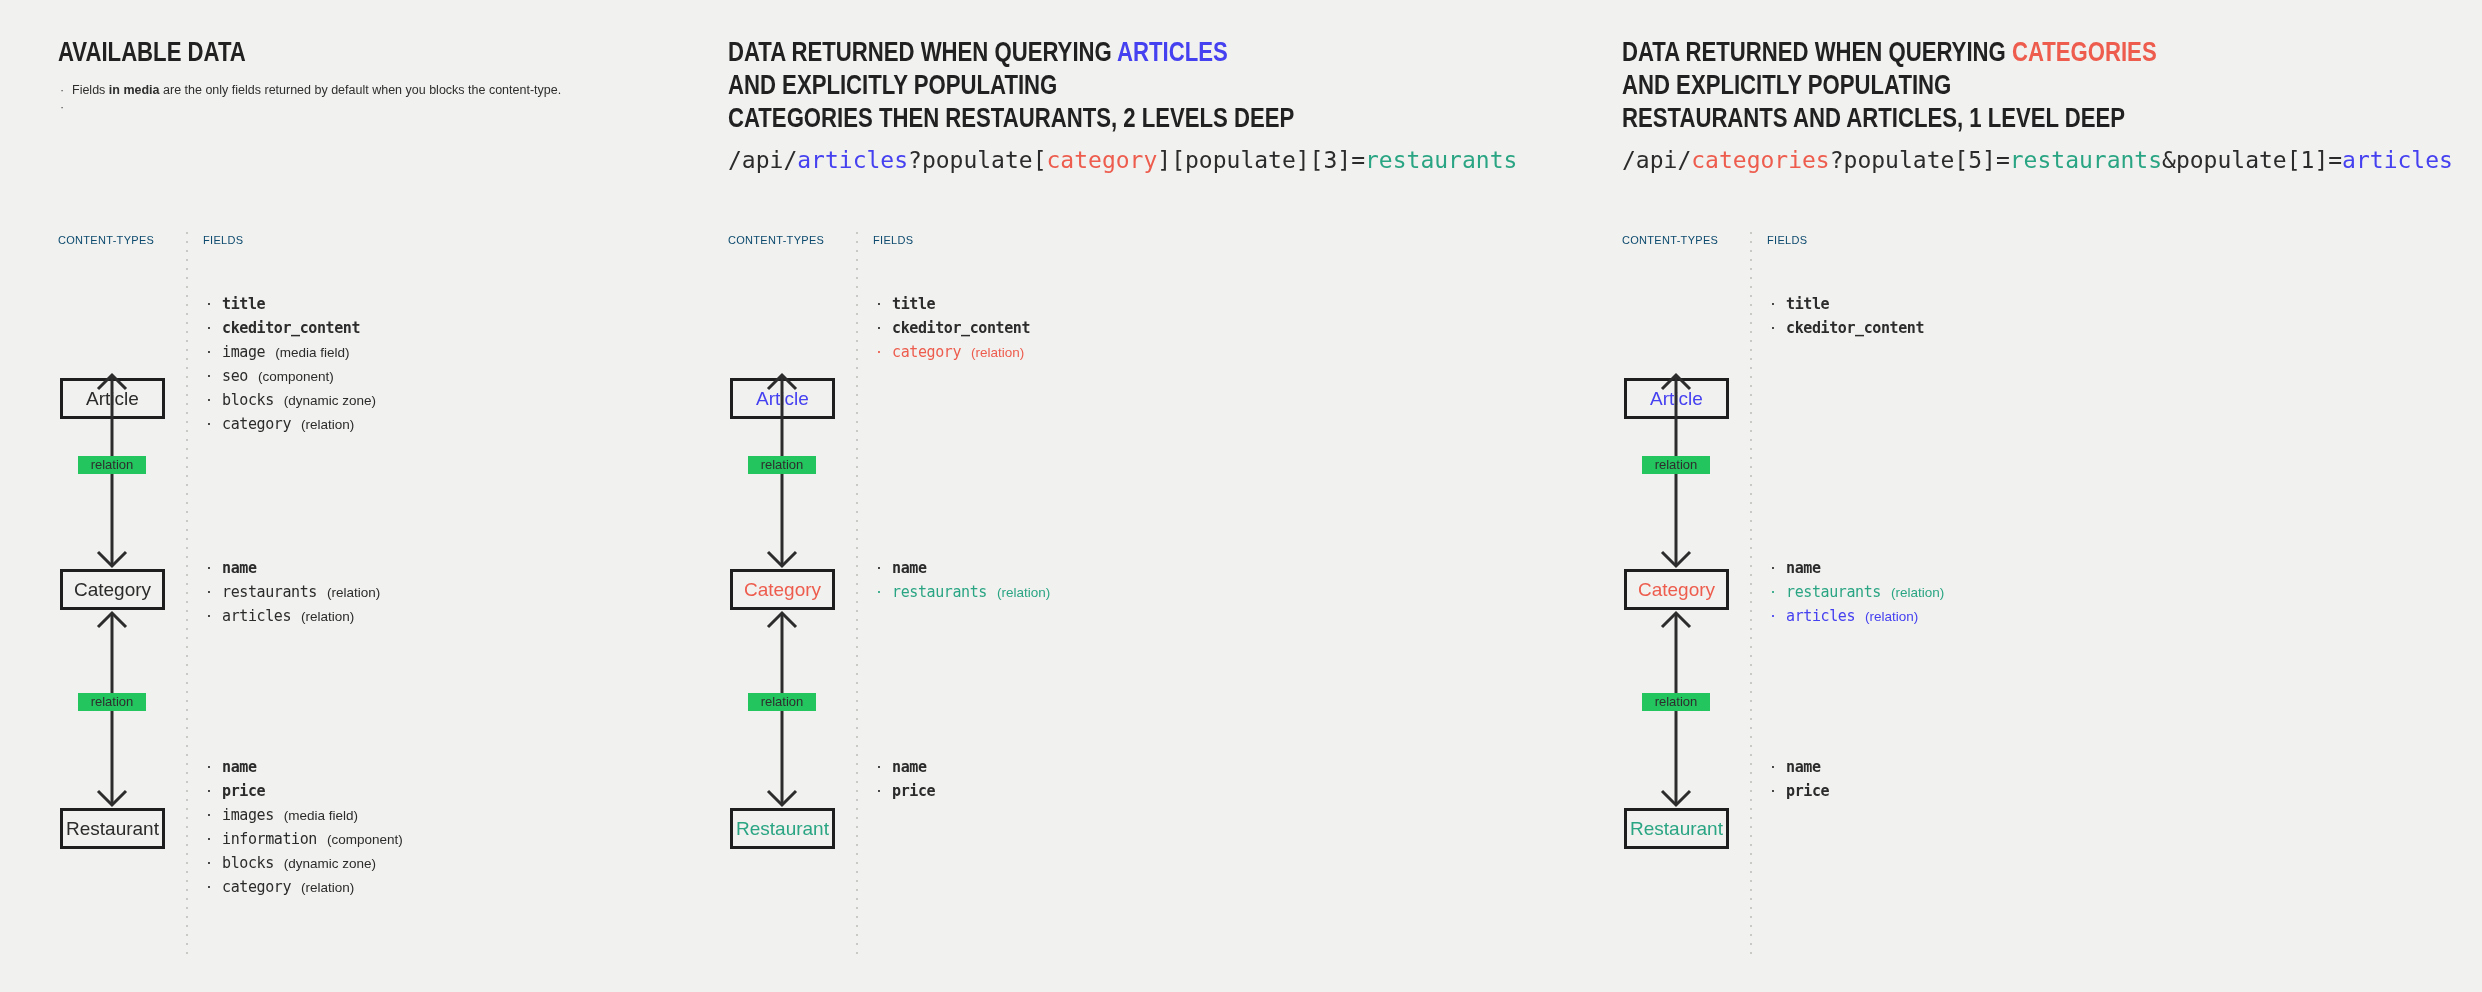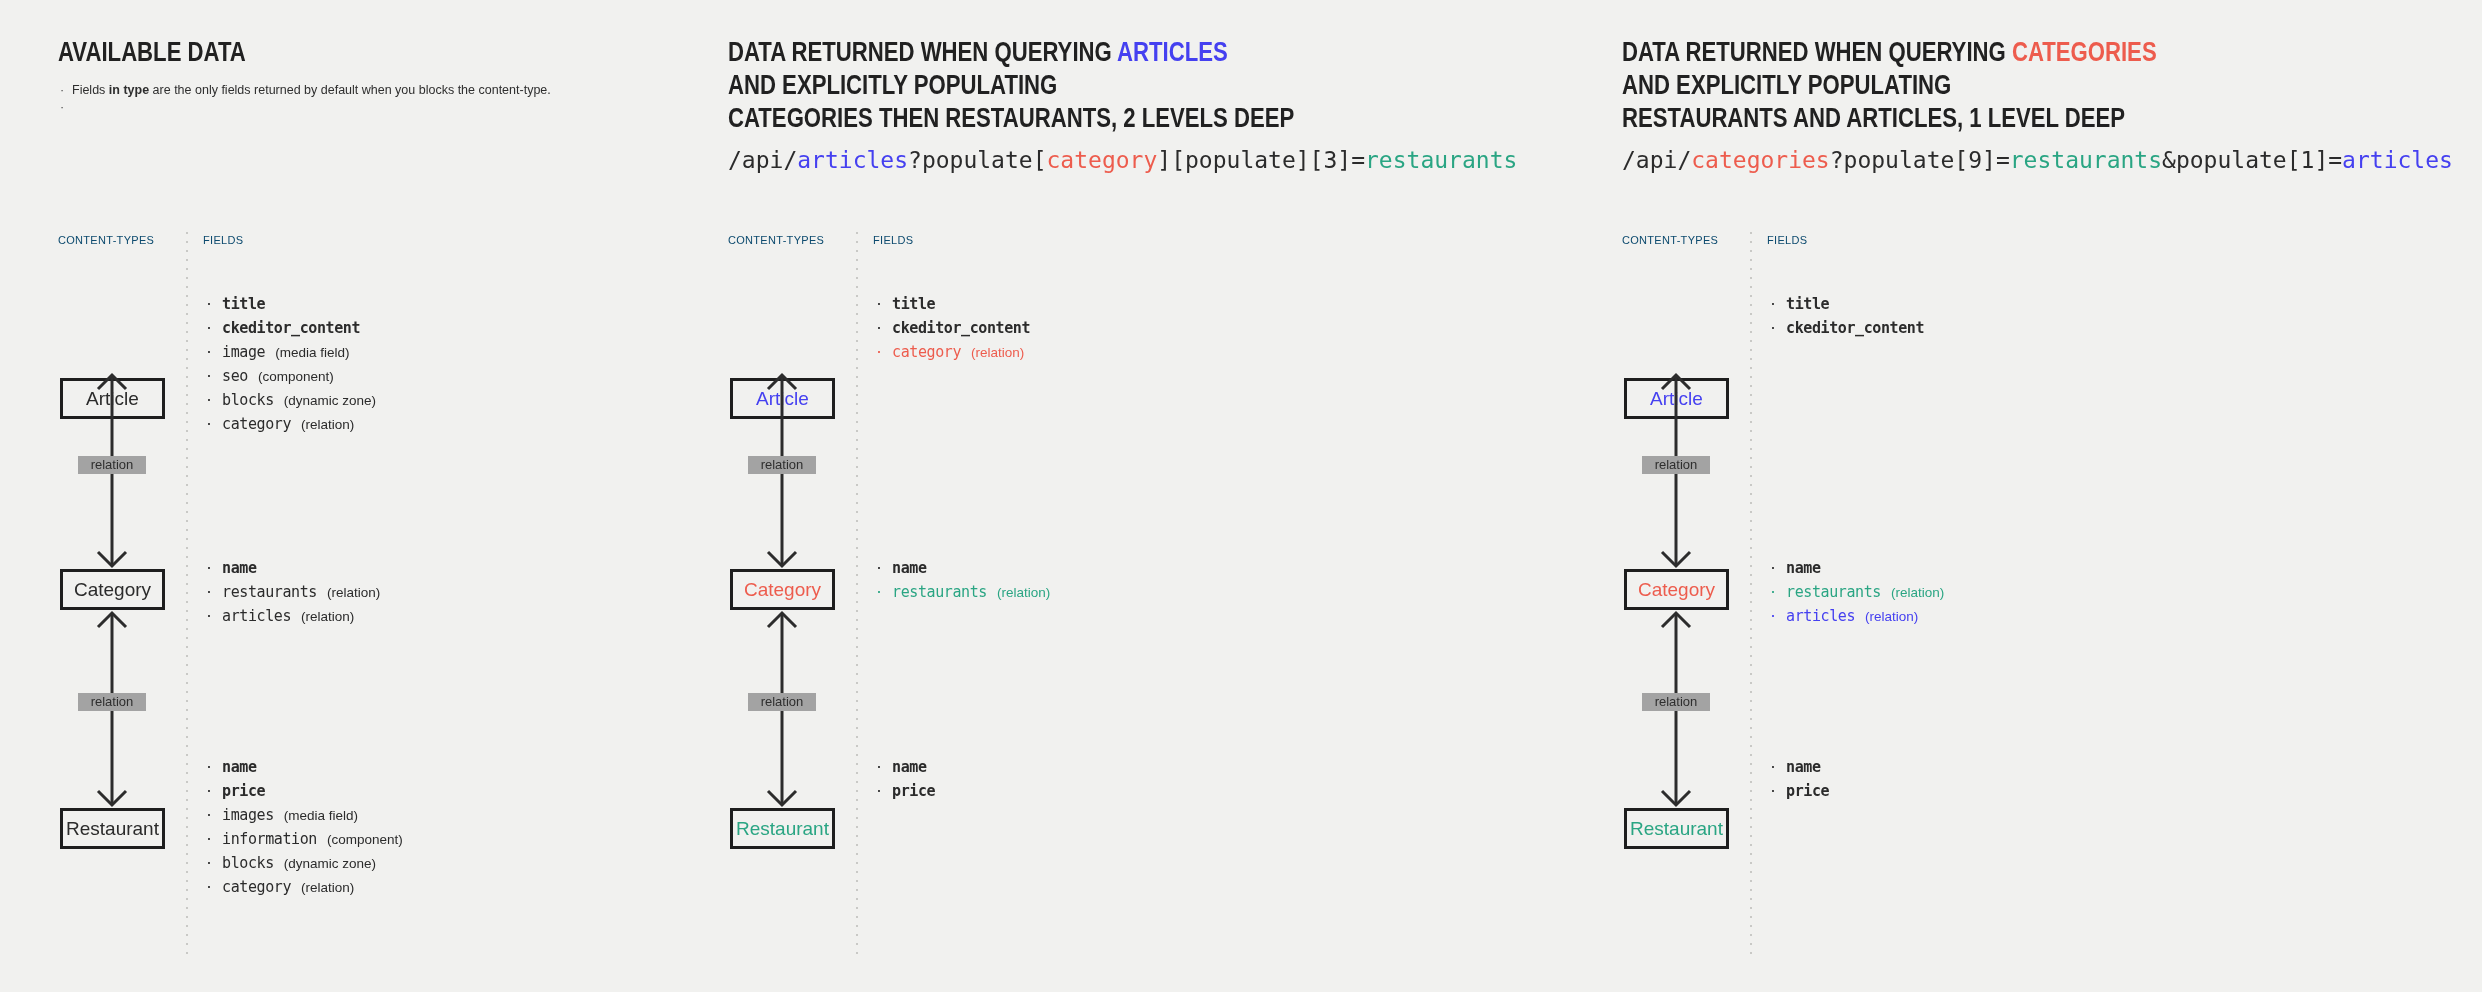--- a/index.html
+++ b/index.html
@@ -33,21 +33,21 @@
            background:repeating-linear-gradient(to bottom,#c9c9c6 0 2px,transparent 2px 9px);}
 
   
   .node{position:absolute;left:2px;width:105px;height:41px;border:3px solid #1e1e1e;box-sizing:border-box;
         display:flex;align-items:center;justify-content:center;font-size:19px;background:#f1f1ef;}
   .node-a{top:331px;margin-top:47px;} .node-b{top:569px;} .node-c{top:808px;}
 
   
   .arrow{position:absolute;left:32px;}
   .arrow-1{top:372px;height:197px;} .arrow-2{top:610px;height:198px;}
-  .rel{position:absolute;left:20px;width:68px;text-align:center;background:#a3a3a3;
+  .rel{position:absolute;left:20px;width:68px;text-align:center;background:#22c55e;
        font-size:13px;line-height:18px;color:#2e2e2e;}
   .rel-1{top:456px;} .rel-2{top:693px;}
 
   
   .fieldlist{position:absolute;left:148px;margin:0;padding:0;list-style:none;white-space:nowrap;}
   .fl-a{top:291px;} .fl-b{top:555px;} .fl-c{top:754px;}
   .fieldlist li{display:flex;align-items:baseline;height:24px;line-height:24px;}
   .f-bullet{flex:none;width:16px;font-size:18px;}
   .f-name{font-family:"DejaVu Sans Mono","Liberation Mono",monospace;font-size:15px;letter-spacing:-0.4px;}
   .f-name.bold{font-weight:bold;}
@@ -58,21 +58,21 @@
 
 <div class="page">
 
   <section class="panel p0">
     <header class="title">
         <div class="title-line"><span>AVAILABLE DATA</span></div>
       </header>
     <ul class="notes">
         <li>
           <span class="note-bullet">·</span>
-          <span class="note-text"><span>Fields </span><span style="font-weight: bold;">in type</span><span> are the only fields returned by default when you blocks the content-type.</span></span>
+          <span class="note-text"><span>Fields </span><span style="font-weight: bold;">in media</span><span> are the only fields returned by default when you blocks the content-type.</span></span>
         </li>
         <li>
           <span class="note-bullet">·</span>
         </li>
       </ul>
     <div class="col-label ct-label">CONTENT-TYPES</div>
     <div class="col-label fl-label">FIELDS</div>
     <div class="divider"></div>
     <div class="node node-a">
       <span class="node-label" style="color: rgb(43, 43, 43);">Article</span>
@@ -249,21 +249,21 @@
         </li>
       </ul>
   </section>
 
   <section class="panel p2">
     <header class="title">
         <div class="title-line"><span>DATA RETURNED WHEN QUERYING </span><span style="color: rgb(237, 92, 77);">CATEGORIES</span></div>
         <div class="title-line"><span>AND EXPLICITLY POPULATING</span></div>
         <div class="title-line"><span>RESTAURANTS AND ARTICLES, 1 LEVEL DEEP</span></div>
       </header>
-    <div class="code"><span>/api/</span><span style="color: rgb(237, 92, 77);">categories</span><span>?populate[9]=</span><span style="color: rgb(42, 165, 131);">restaurants</span><span>&amp;populate[1]=</span><span style="color: rgb(69, 64, 240);">articles</span></div>
+    <div class="code"><span>/api/</span><span style="color: rgb(237, 92, 77);">categories</span><span>?populate[5]=</span><span style="color: rgb(42, 165, 131);">restaurants</span><span>&amp;populate[1]=</span><span style="color: rgb(69, 64, 240);">articles</span></div>
     <div class="col-label ct-label">CONTENT-TYPES</div>
     <div class="col-label fl-label">FIELDS</div>
     <div class="divider"></div>
     <div class="node node-a">
       <span class="node-label" style="color: rgb(69, 64, 240);">Article</span>
     </div>
     <div class="arrow arrow-1"><svg width="44" height="197" viewBox="0 0 44 197">
           <g fill="none" stroke="#2c2c2c" stroke-width="3">
             <line x1="22" y1="3" x2="22" y2="194"></line>
             <polyline points="8,17 22,3 36,17"></polyline>

